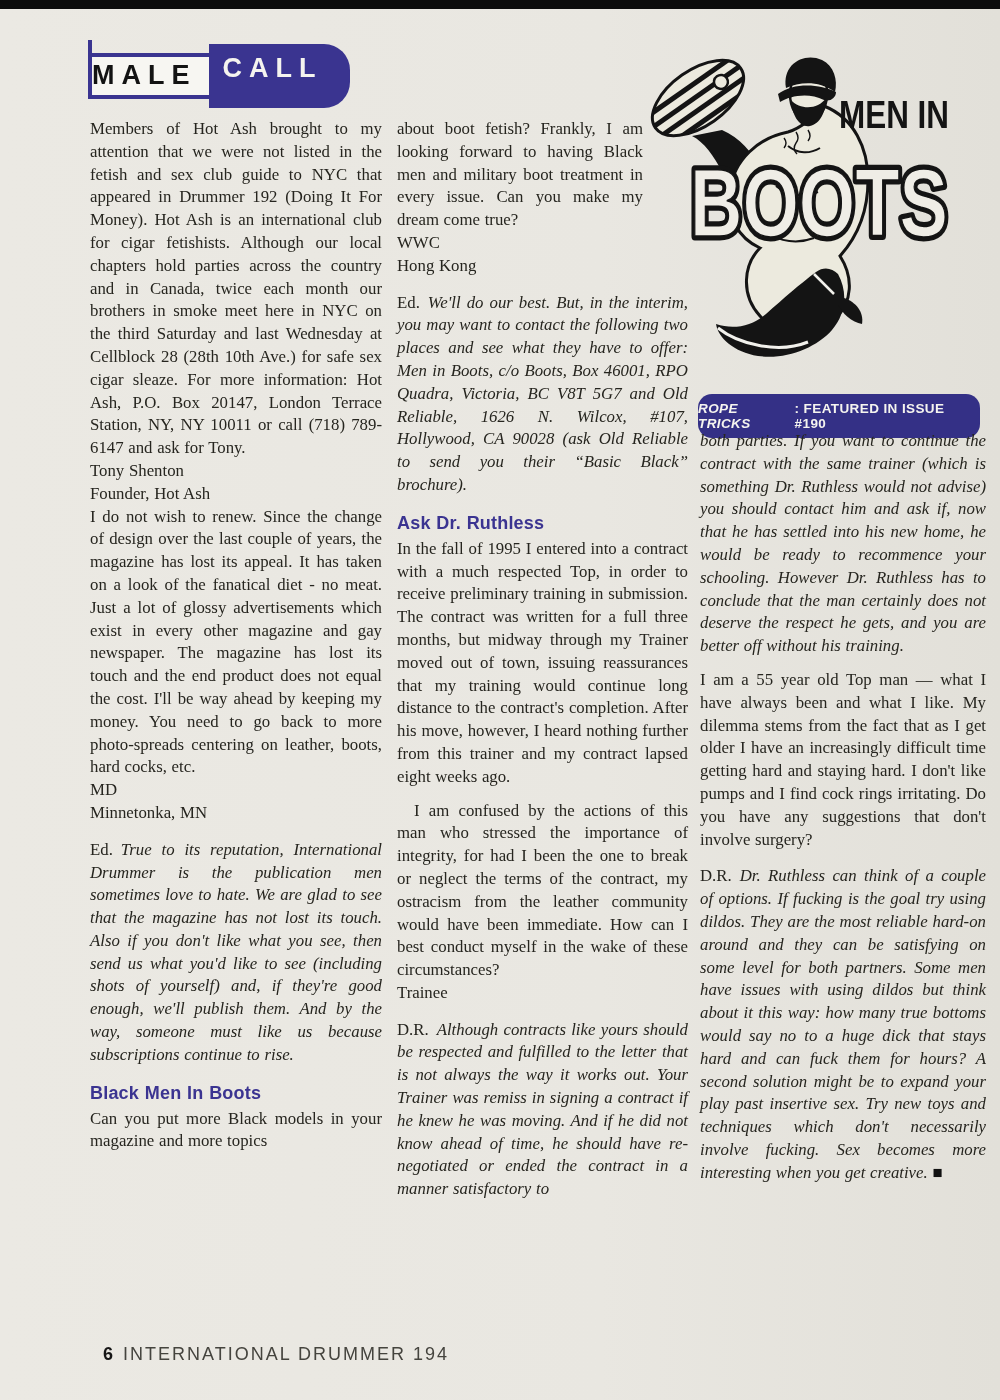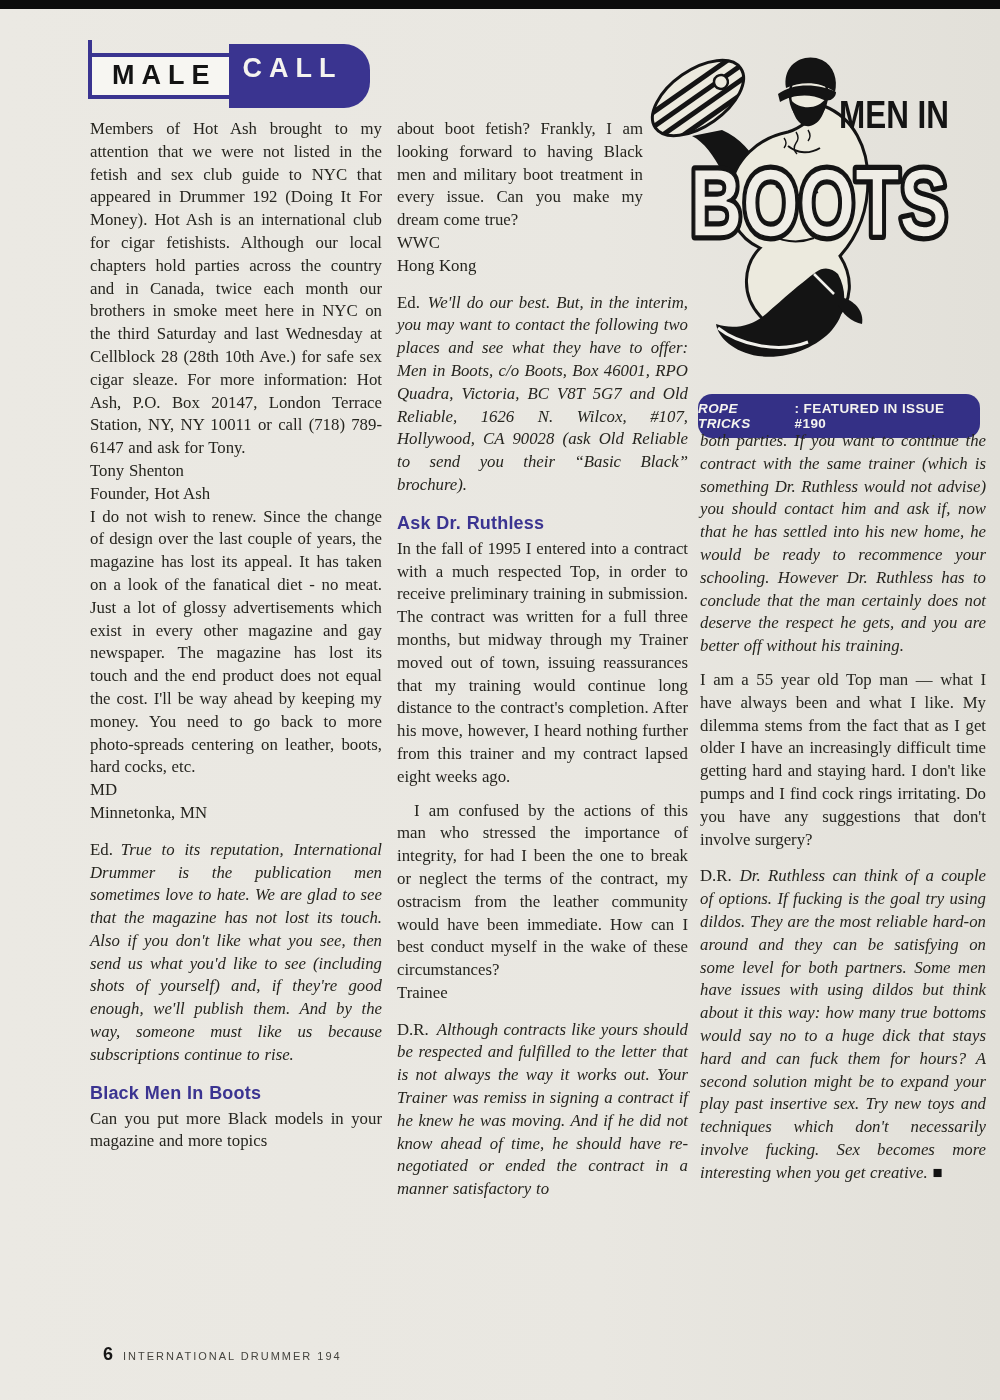--- a/index.html
+++ b/index.html
@@ -7,21 +7,21 @@
   .page{
     position:relative;width:1000px;height:1400px;overflow:hidden;
     background:linear-gradient(90deg,#ebe9e3 0%,#e9e7e1 60%,#e2e0d9 100%);
     font-family:"Liberation Serif",serif;color:#26251f;
   }
   .top-strip{position:absolute;left:0;top:0;width:100%;height:9px;background:#0c0c0c;}
 
   
   .masthead{position:absolute;left:88px;top:52px;display:flex;align-items:center;height:48px;}
   .mast-tick{position:absolute;left:0;top:-12px;width:4px;height:22px;background:#3a3490;}
-  .male-box{position:relative;z-index:2;background:#f7f6f2;border:4px solid #3a3490;padding:3px 12px 4px 20px;}
+  .male-box{position:relative;z-index:2;background:#f7f6f2;border:4px solid #3a3490;padding:3px 12px 4px 0;}
   .male-text{font-family:"Liberation Sans",sans-serif;font-weight:bold;font-size:27px;letter-spacing:7px;color:#131313;}
   .call-pill{position:relative;z-index:1;margin-left:-4px;background:#3a3490;border-radius:0 26px 26px 0;height:48px;display:flex;align-items:center;padding:0 28px 16px 14px;}
   .call-text{font-family:"Liberation Sans",sans-serif;font-weight:bold;font-size:27px;letter-spacing:7px;color:#f5f4ef;}
 
   
   .col{position:absolute;text-align:justify;font-size:16.8px;line-height:22.8px;word-spacing:0.5px;hyphens:auto;}
   .col-1{left:90px;top:118px;width:292px;}
   .col-2{left:397px;top:118px;width:291px;}
   .col-3{left:700px;top:430px;width:286px;}
   .col > :first-child{margin-top:0;}
@@ -42,21 +42,21 @@
   .caption-pill{
     position:absolute;left:698px;top:394px;width:282px;height:44px;
     background:#343086;border-radius:14px;display:flex;align-items:center;justify-content:center;
     font-family:"Liberation Sans",sans-serif;font-weight:bold;font-size:13.5px;color:#f5f4ef;letter-spacing:0.4px;
   }
   .caption-pill .cap-italic{font-style:italic;}
 
   
   .footer{position:absolute;left:103px;top:1344px;display:flex;align-items:baseline;gap:10px;font-family:"Liberation Sans",sans-serif;color:#45443e;}
   .footer .pagenum{font-weight:bold;font-size:18px;color:#161616;}
-  .footer .mag{font-size:11px;letter-spacing:2px;}
+  .footer .mag{font-size:18px;letter-spacing:2px;}
 </style>
 </head>
 <body>
 
 <div class="page">
   <div class="top-strip"></div>
 
   <div class="masthead">
     <div class="mast-tick"></div>
     <div class="male-box">

